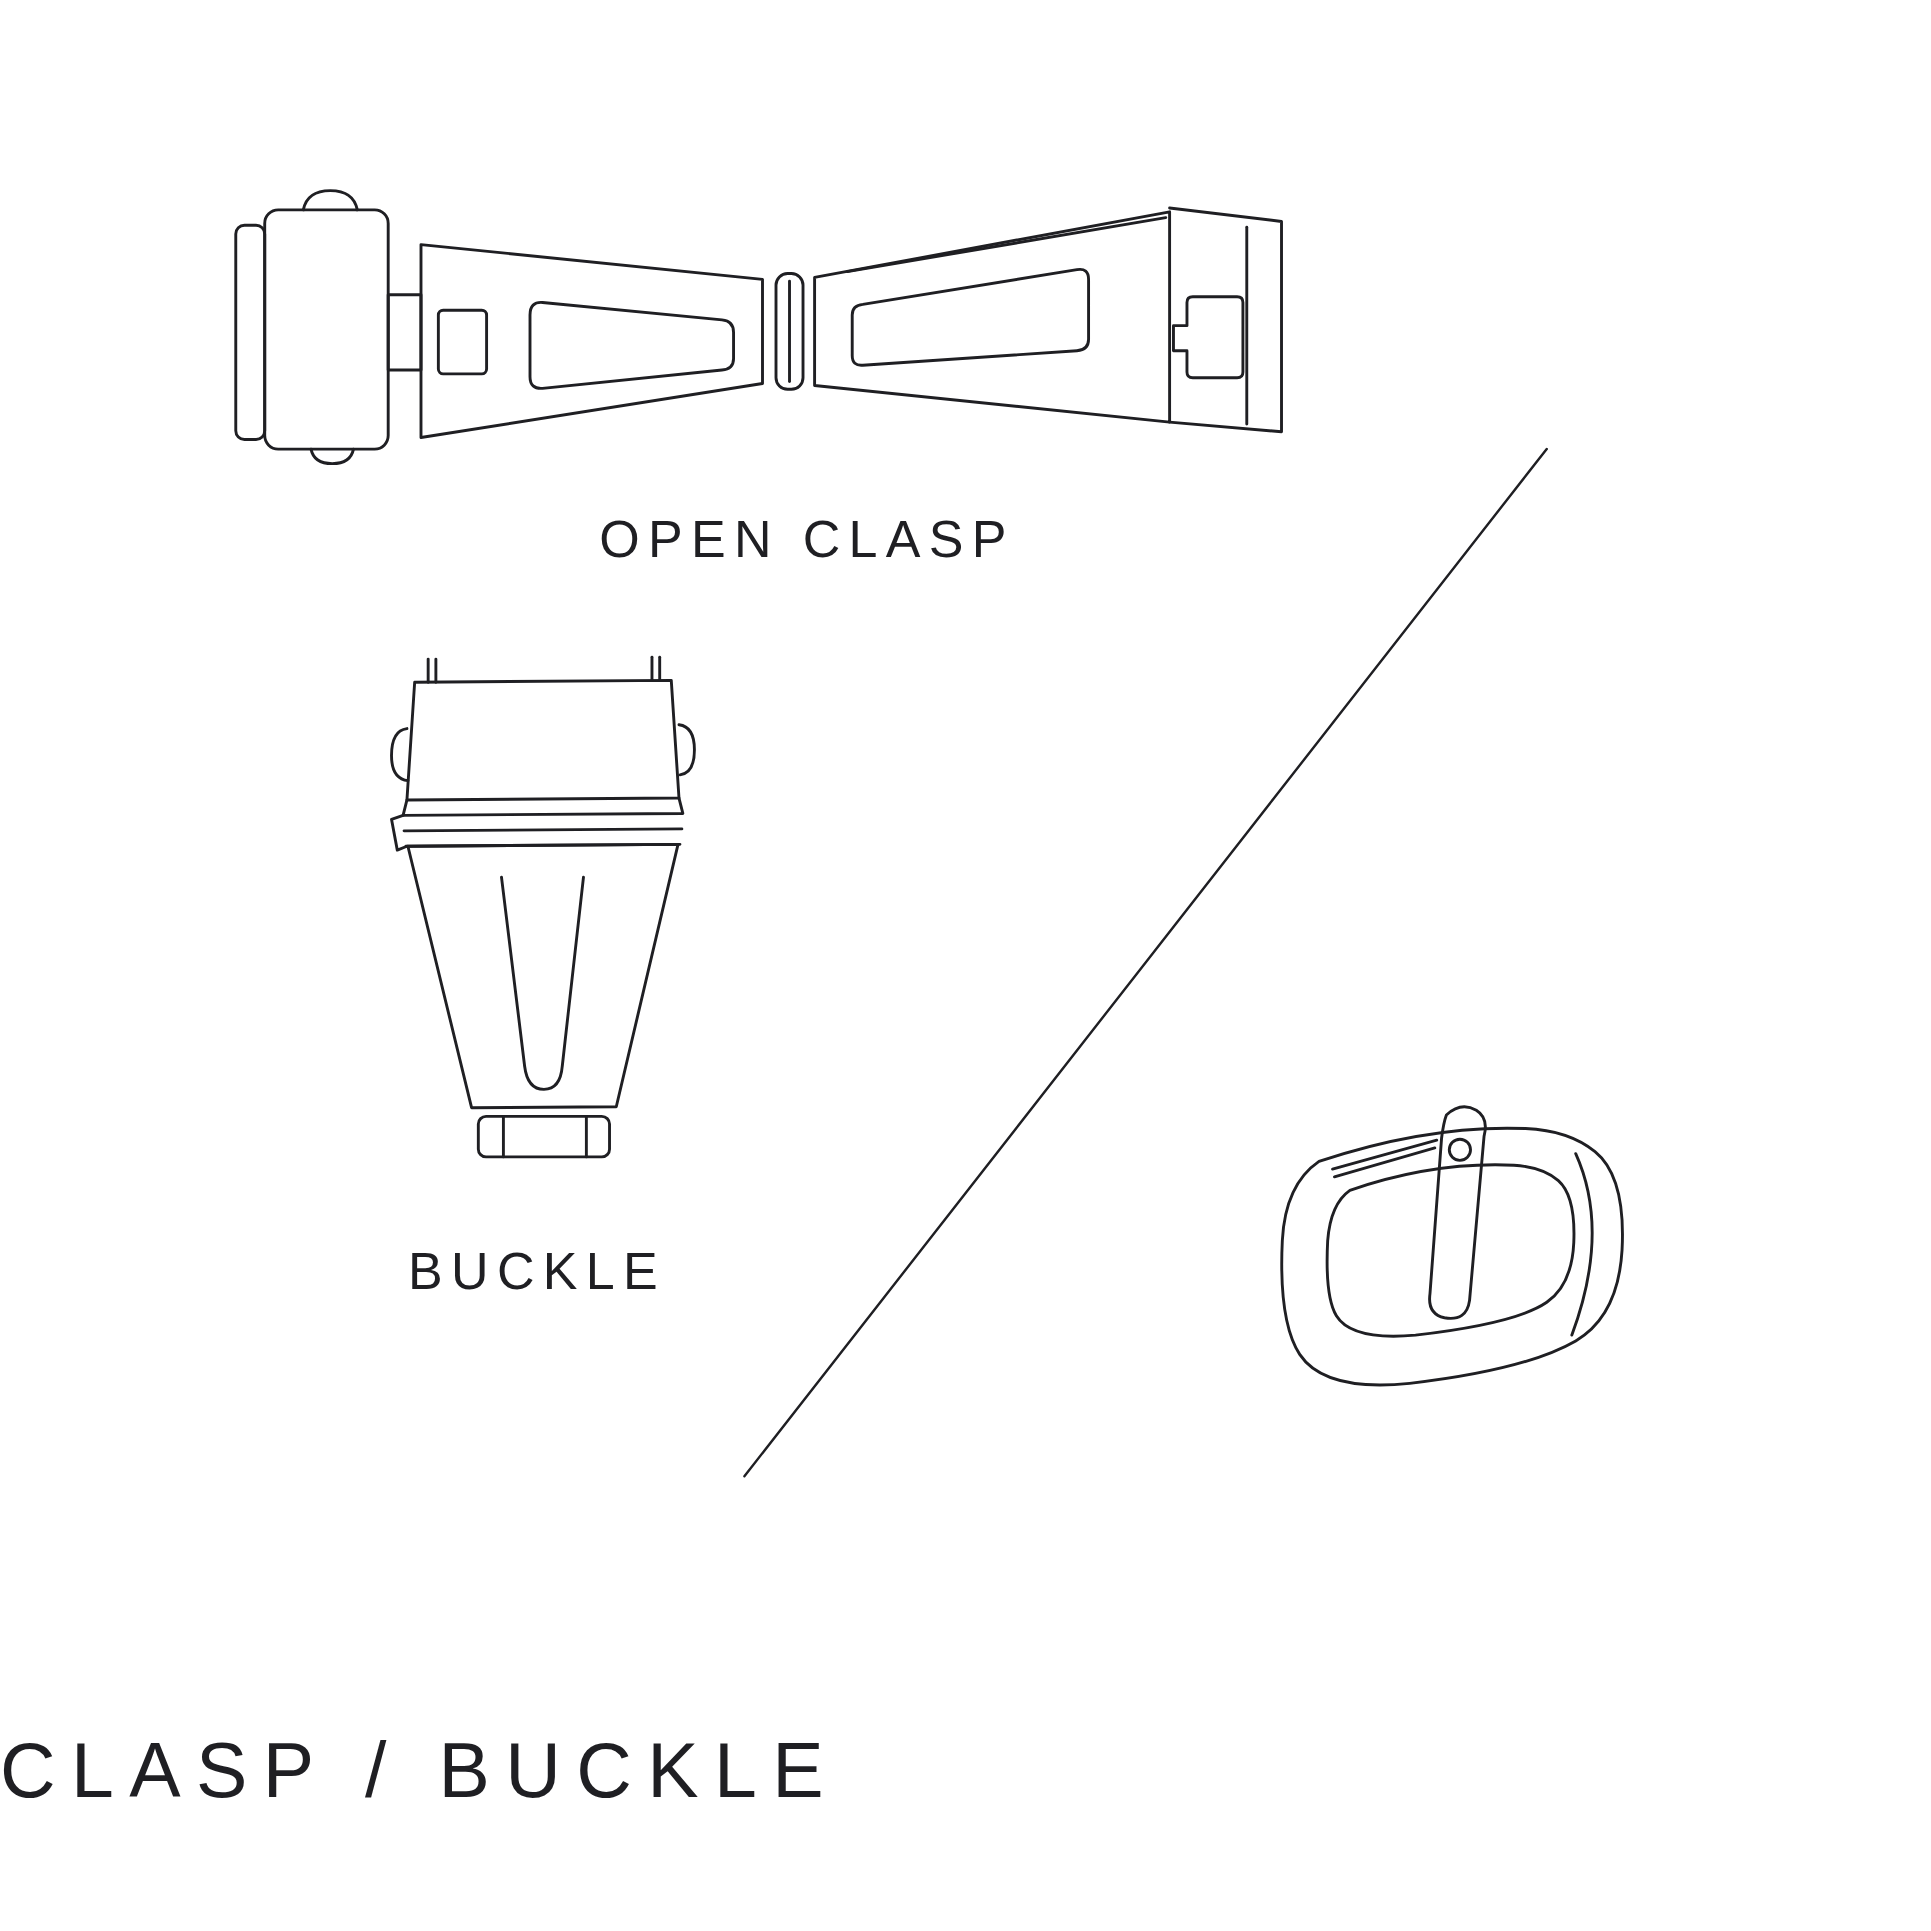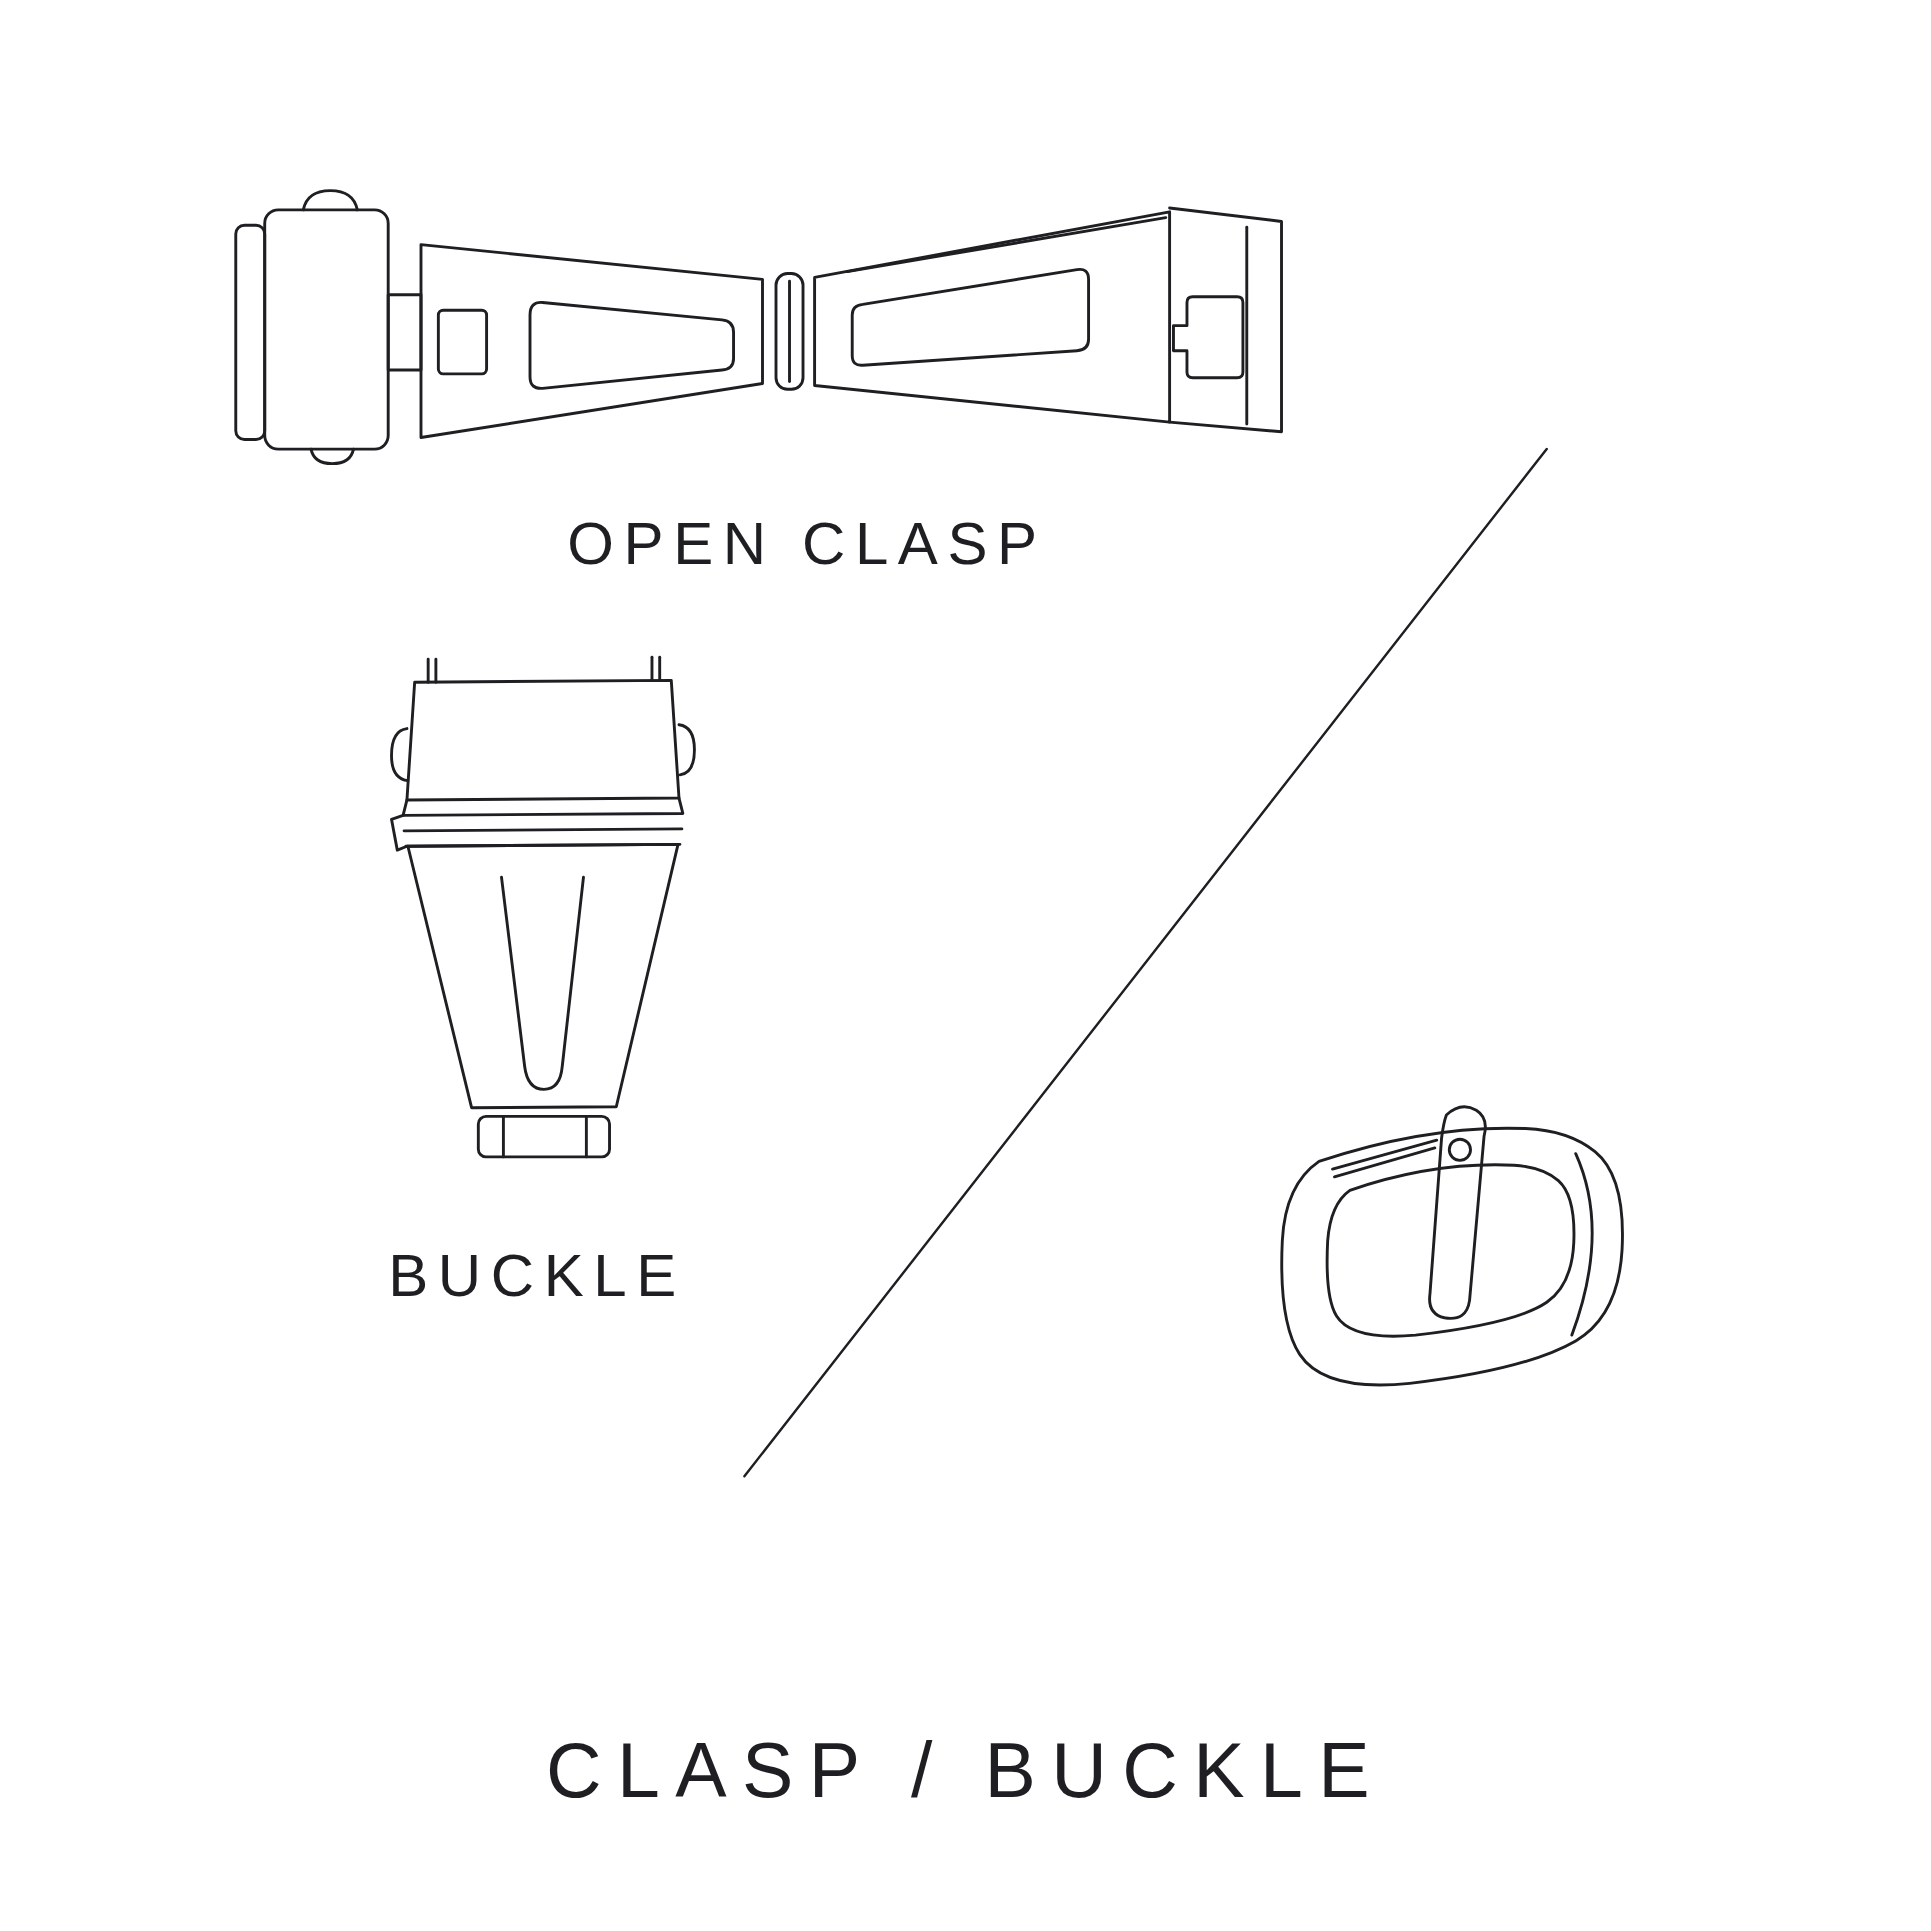--- a/index.html
+++ b/index.html
@@ -36,30 +36,30 @@
     position: absolute;
     left: 0; top: 0;
     width: 1931px; height: 1931px;
     color: var(--line);
     pointer-events: none;
   }
   .divider line { stroke-width: 2.5; }
   .label {
     position: absolute;
     transform: translateX(-50%);
-    font-size: 60px;
+    font-size: 52px;
     letter-spacing: 0.16em;
     white-space: nowrap;
     color: var(--text);
   }
   .title {
     position: absolute;
     left: 0;
     width: 100%;
-    text-align: center;
+    text-align: left;
     font-size: 77px;
     font-weight: 500;
     letter-spacing: 0.2em;
     white-space: nowrap;
     color: var(--text);
   }
 </style>
 </head>
 <body>
 

